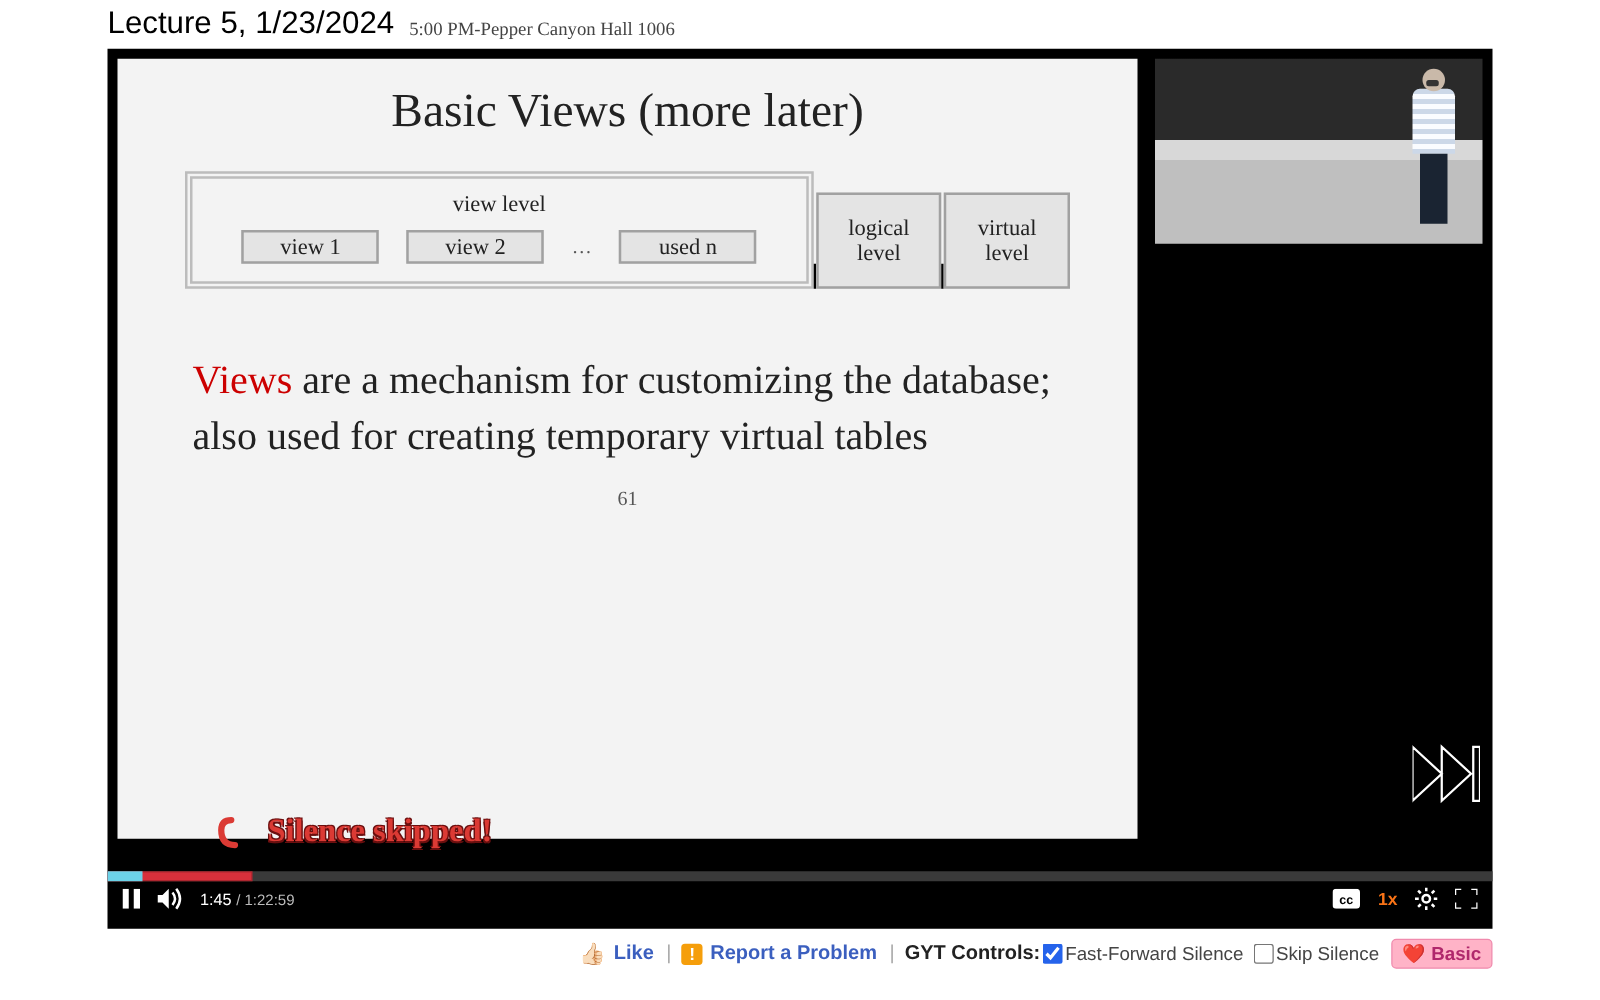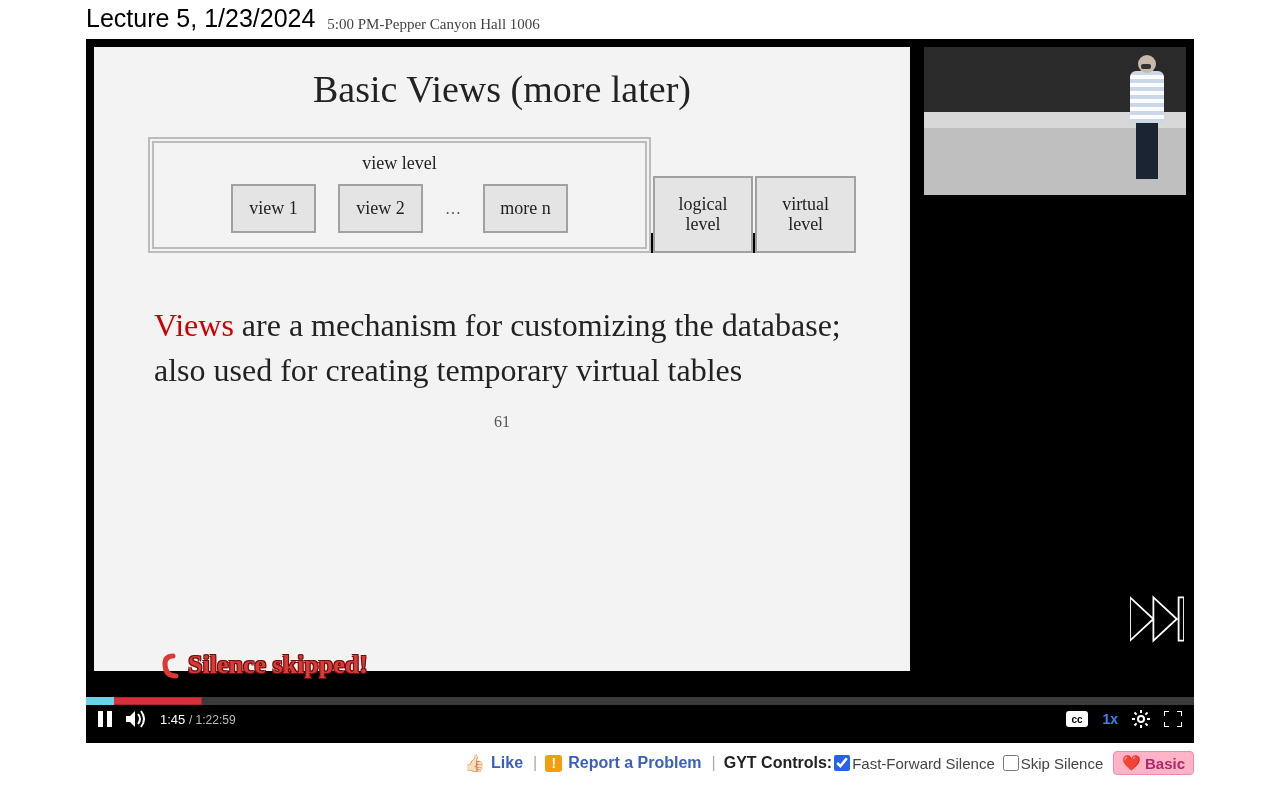--- a/index.html
+++ b/index.html
@@ -7,42 +7,42 @@
   .header { padding: 4px 0 2px 86px; display: flex; align-items: flex-end; gap: 12px; }
   .header-title { font-size: 25px; font-weight: 400; font-family: "Helvetica Neue", Arial, sans-serif; }
   .header-sub { font-size: 15px; font-family: Georgia, serif; color: #444; }
   .video-wrap { margin: 4px auto 0; width: 1108px; height: 704px; background: #000; position: relative; }
   .slide { position: absolute; top: 8px; left: 8px; width: 816px; height: 624px; background: #f3f3f3; padding: 20px 54px 10px 54px; font-family: Georgia, "Times New Roman", serif; color: #222; display: flex; flex-direction: column; }
   .slide-title { font-size: 38px; text-align: center; margin-bottom: 26px; font-weight: 400; }
   .outerbox { border: 2px solid #bcbcbc; width: 540px; margin: 0 auto 46px; padding: 2px; }
   .innerbox { border: 2px solid #bcbcbc; padding: 10px 14px 14px; display: flex; flex-direction: column; align-items: center; }
   .vlevel-label { font-size: 18px; margin-bottom: 10px; }
   .viewrow { display: flex; align-items: center; gap: 22px; }
-  .vbox { border: 2px solid #a1a1a1; background: #e4e4e4; padding: 12px 0; width: 85px; text-align: center; font-size: 18px; }
+  .vbox { border: 2px solid #a1a1a1; background: #e4e4e4; padding: 1px 0; width: 110px; text-align: center; font-size: 18px; }
   .dots { font-size: 16px; color: #555; }
   .line { width: 2px; height: 20px; background: #000; }
   .lbox { border: 2px solid #a1a1a1; background: #e4e4e4; width: 108px; text-align: center; font-size: 18px; padding: 16px 0; line-height: 1.15; }
   .slide-desc { font-size: 32px; line-height: 1.4; margin-left: 6px; }
   .redword { color: #c00; }
   .pagenum { text-align: center; font-size: 16px; margin-top: 20px; color: #555; }
   .thumb { position: absolute; top: 8px; right: 8px; width: 262px; height: 148px; background: linear-gradient(#2a2a2a 0 44%, #d8d8d8 44% 55%, #bfbfbf 55% 100%); }
   .prof { position: absolute; right: 22px; top: 8px; display: flex; flex-direction: column; align-items: center; }
   .prof-head { width: 18px; height: 18px; border-radius: 50%; background: #c9b9a9; position: relative; }
   .prof-head::after { content: ""; position: absolute; left: 3px; top: 9px; width: 10px; height: 5px; background: #333; border-radius: 2px; }
   .prof-body { width: 34px; height: 52px; background: repeating-linear-gradient(0deg,#ccd8e8 0 4px,#fafcff 4px 8px); border-radius: 6px 6px 0 0; margin-top: -2px; }
   .prof-legs { width: 22px; height: 56px; background: #1a2432; }
   .skip-overlay { position: absolute; right: 10px; bottom: 100px; }
   .skip-overlay svg { width: 54px; height: 48px; }
-  .silence { position: absolute; left: 76px; bottom: 63px; display: flex; align-items: center; gap: 2px; }
+  .silence { position: absolute; left: 88px; bottom: 63px; display: flex; align-items: center; gap: 16px; }
   .silence-text { color: #db3a34; font-weight: bold; font-size: 26px; font-family: "Comic Sans MS","Marker Felt",cursive; text-shadow: -1px -1px 0 #6b0f0f,1px -1px 0 #6b0f0f,-1px 1px 0 #6b0f0f,1px 1px 0 #6b0f0f; }
   .progress-track { position: absolute; left: 0; right: 0; bottom: 38px; height: 8px; background: #3a3a3a; }
   .progress-buf { position: absolute; left: 0; top: 0; bottom: 0; width: 2.5%; background: #6cd2e8; }
   .progress-play { position: absolute; left: 0; top: 0; bottom: 0; width: 10.5%; background: #d8303b; box-shadow: inset 0 0 0 1px rgba(0,0,0,.2); }
   .controls { position: absolute; left: 0; right: 0; bottom: 0; height: 48px; display: flex; align-items: center; color: #fff; font-size: 13px; padding: 0 12px; gap: 14px; }
-  .ctrl-btn { color: #3b82f6; display: inline-flex; align-items: center; justify-content: center; cursor: pointer; }
+  .ctrl-btn { color: #f97316; display: inline-flex; align-items: center; justify-content: center; cursor: pointer; }
   .ctrl-btn svg { fill: #fff; }
   .time-current { color: #fff; font-size: 13px; }
   .time-total { color: #bbb; font-size: 12px; }
   .spacer { flex: 1; }
   .speed { font-size: 14px; font-weight: bold; }
   .bottombar { display: flex; align-items: center; justify-content: flex-end; padding: 8px 86px 0 0; font-size: 16px; color: #444; font-family: Arial, sans-serif; }
   .bb-link { color: #3b5fbf; font-weight: bold; margin: 0 2px; }
   .bb-sep { color: #aaa; margin: 0 8px; }
   .thumbsup { margin-right: 4px; font-size: 17px; }
   .exclaim { display: inline-flex; width: 17px; height: 17px; background: #f59e0b; color: #fff; align-items: center; justify-content: center; font-weight: bold; font-size: 14px; border-radius: 3px; margin-right: 4px; }
@@ -65,21 +65,21 @@
     <div class="slide-title">Basic Views (more later)</div>
 
     <div style="display:flex;flex-direction:row;align-items:flex-end;">
       <div class="outerbox" style="margin-bottom:0;">
         <div class="innerbox">
           <div class="vlevel-label">view level</div>
           <div class="viewrow">
             <div class="vbox">view 1</div>
             <div class="vbox">view 2</div>
             <div class="dots">…</div>
-            <div class="vbox">more n</div>
+            <div class="vbox">used n</div>
           </div>
         </div>
       </div>
       <div class="line"></div>
       <div class="lbox" style="white-space:pre-line;">logical
 level</div>
       <div class="line"></div>
       <div class="lbox" style="white-space:pre-line;">virtual
 level</div>
     </div>

